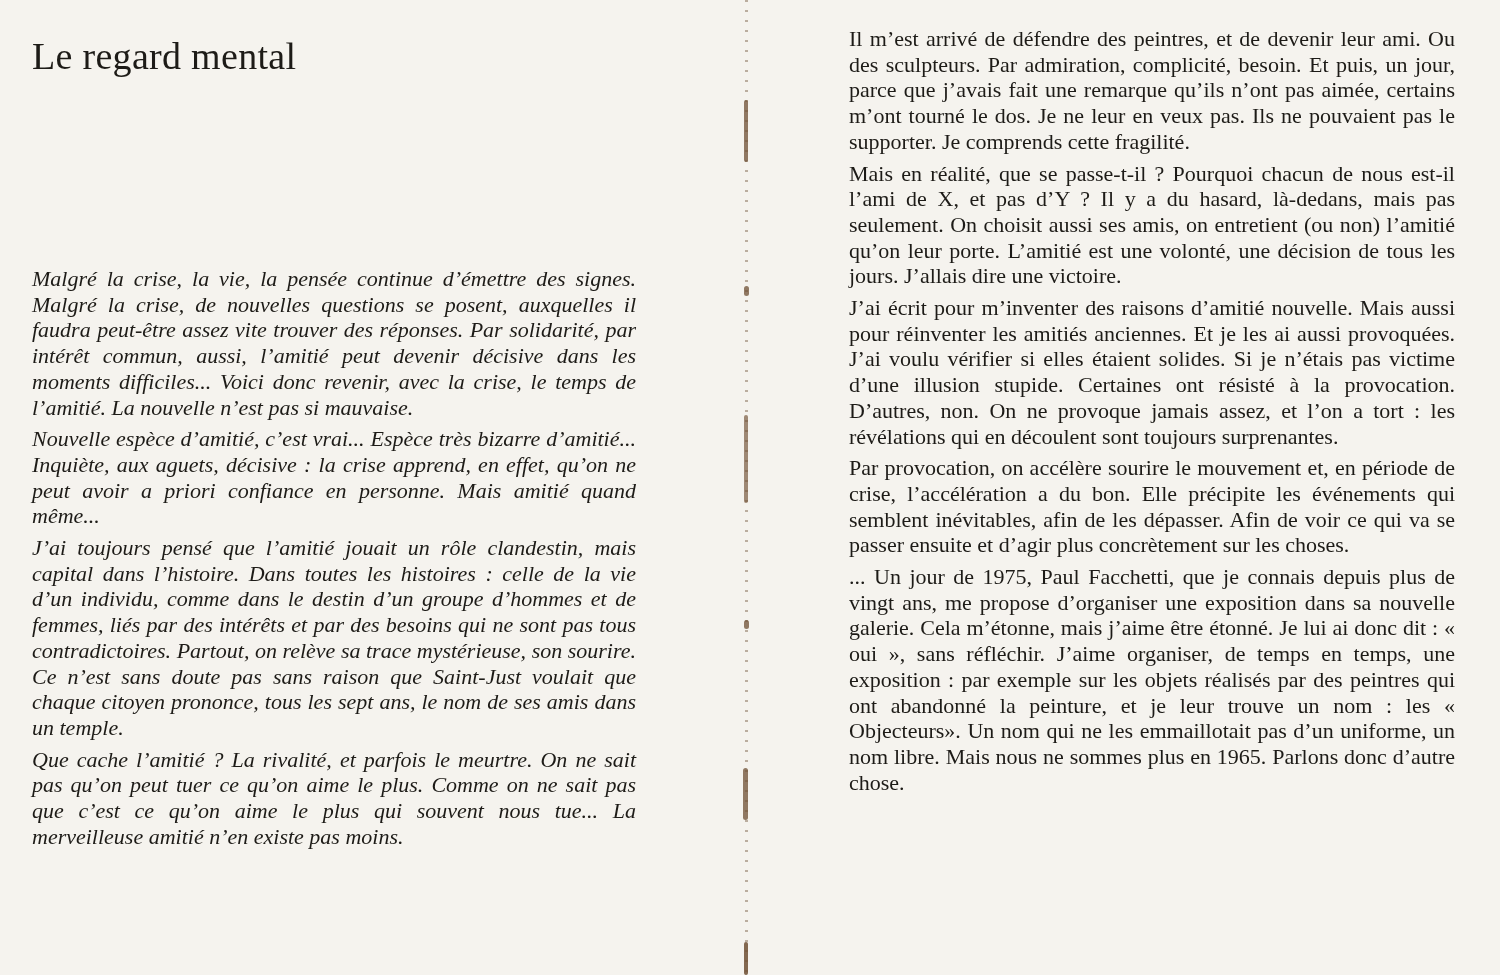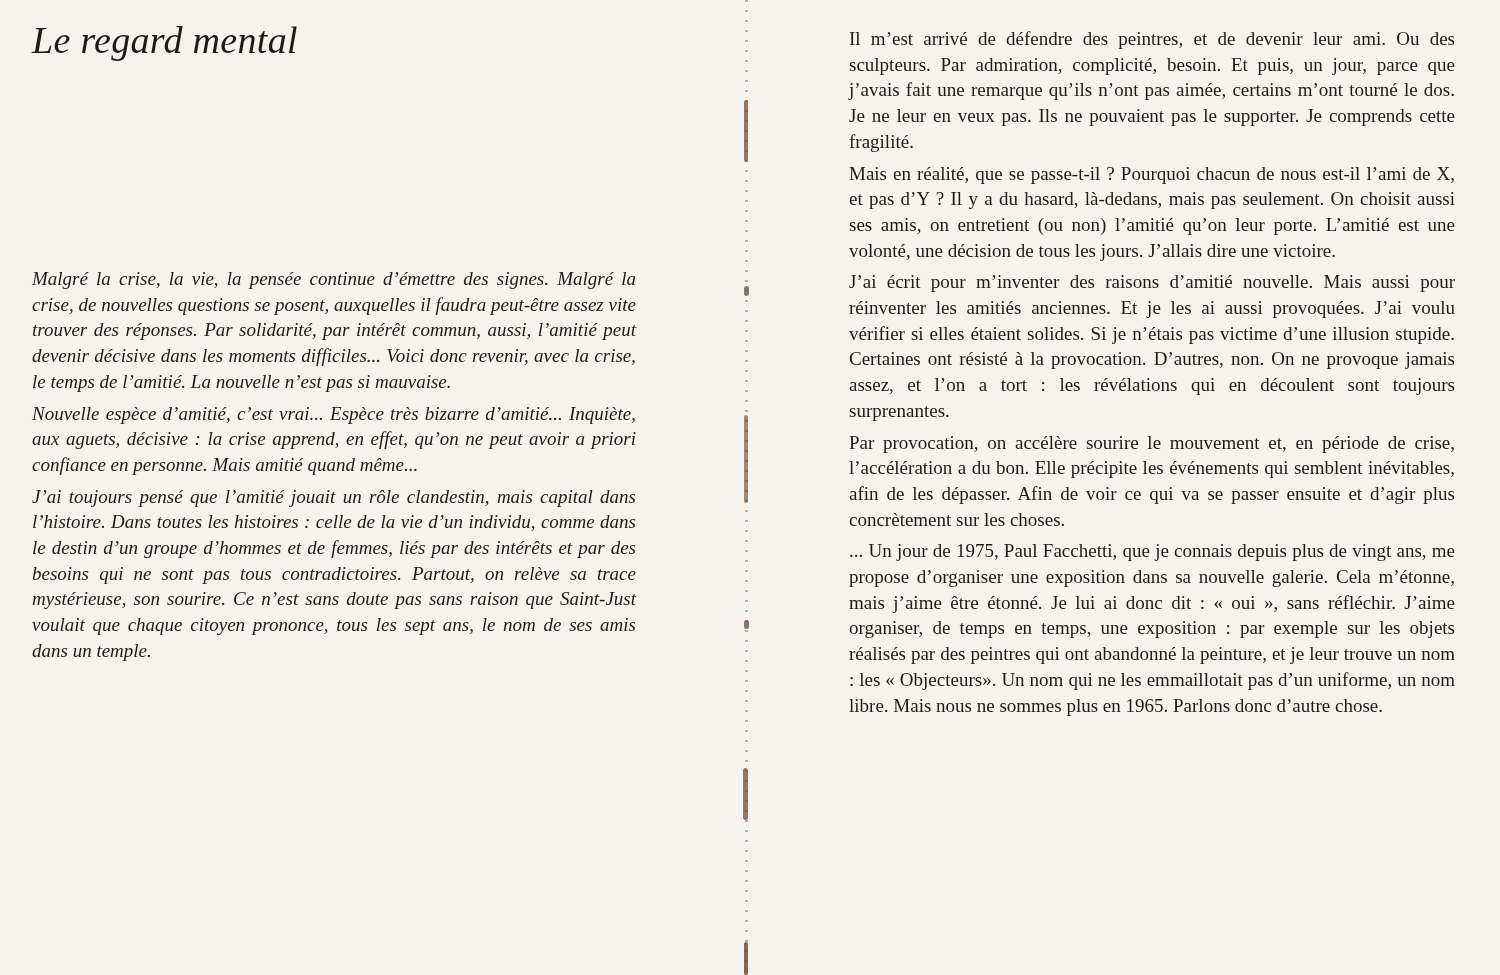--- a/index.html
+++ b/index.html
@@ -23,32 +23,31 @@
     position: absolute;
     top: 0;
     height: 975px;
   }
   .page-left  { left: 0;     width: 745px; }
   .page-right { left: 752px; width: 748px; }
 
   .title {
     position: absolute;
     left: 32px;
-    top: 18px;
+    top: 34px;
     margin: 0;
     font-size: 38px;
     font-weight: normal;
     letter-spacing: 0.3px;
     white-space: nowrap;
-    font-style: italic;
   }
 
   .body-text {
     position: absolute;
-    font-size: 19px;
+    font-size: 22px;
     line-height: 25.7px;
     text-align: justify;
   }
   #left-text  { left: 32px; top: 266px; width: 604px; font-style: italic; }
   #right-text { left: 97px; top: 26px;  width: 606px; }
 
   .para {
     margin: 0 0 6px 0;
     padding: 0;
   }
@@ -85,20 +84,21 @@
 <body>
 
 <div class="book">
 
   <section class="page page-left">
     <h1 class="title">Le regard mental</h1>
     <div class="body-text" id="left-text">
         <p class="para"><span>Malgré la crise, la vie, la pensée continue d’émettre des signes. Malgré la crise, de nouvelles questions se posent, auxquelles il faudra peut-être assez vite trouver des réponses. Par solidarité, par intérêt commun, aussi, l’amitié peut devenir décisive dans les moments difficiles... Voici donc revenir, avec la crise, le temps de l’amitié. La nouvelle n’est pas si mauvaise.</span></p>
         <p class="para"><span>Nouvelle espèce d’amitié, c’est vrai... Espèce très bizarre d’amitié... Inquiète, aux aguets, décisive : la crise apprend, en effet, qu’on ne peut avoir a priori confiance en personne. Mais amitié quand même...</span></p>
         <p class="para"><span>J’ai toujours pensé que l’amitié jouait un rôle clandestin, mais capital dans l’histoire. Dans toutes les histoires : celle de la vie d’un individu, comme dans le destin d’un groupe d’hommes et de femmes, liés par des intérêts et par des besoins qui ne sont pas tous contradictoires. Partout, on relève sa trace mystérieuse, son sourire. Ce n’est sans doute pas sans raison que Saint-Just voulait que chaque citoyen prononce, tous les sept ans, le nom de ses amis dans un temple.</span></p>
+        <p class="para"><span>Que cache l’amitié ? La rivalité, et parfois le meurtre. On ne sait pas qu’on peut tuer ce qu’on aime le plus. Comme on ne sait pas que c’est ce qu’on aime le plus qui souvent nous tue... La merveilleuse amitié n’en existe pas moins.</span></p>
       </div>
   </section>
 
   <div class="gutter"></div>
   <div class="speck s1"></div>
   <div class="speck s2"></div>
   <div class="speck s3"></div>
   <div class="speck s4"></div>
   <div class="speck s5"></div>
   <div class="speck s6"></div>

